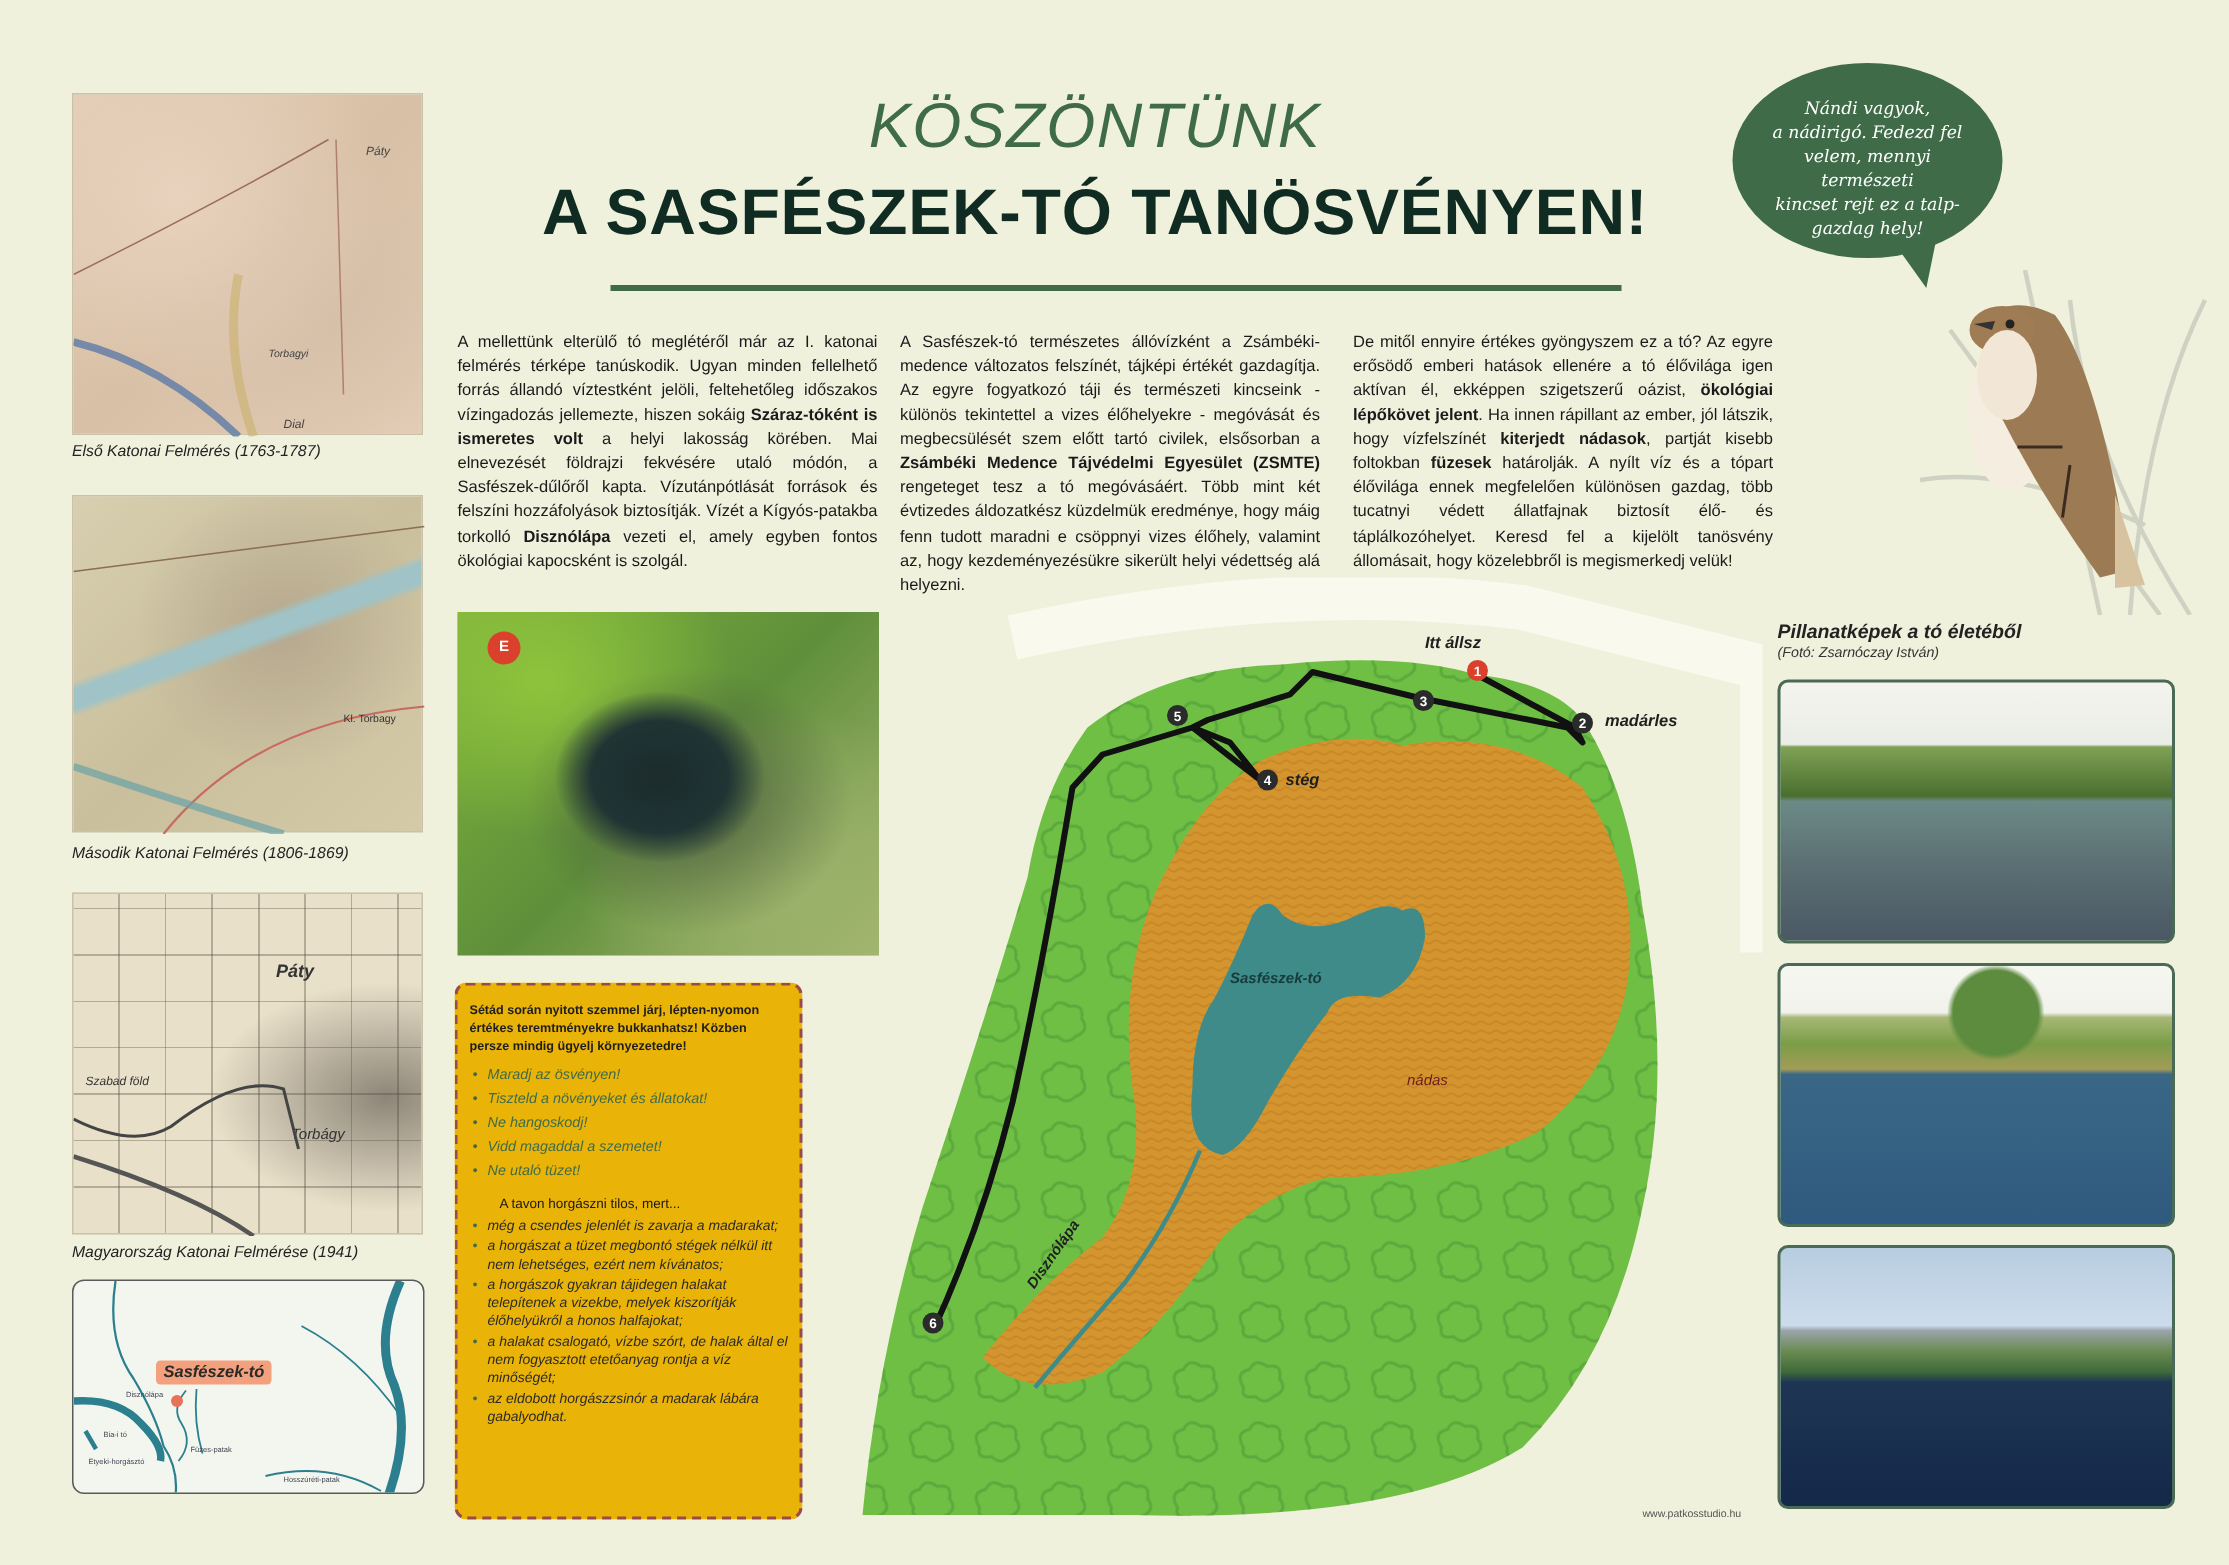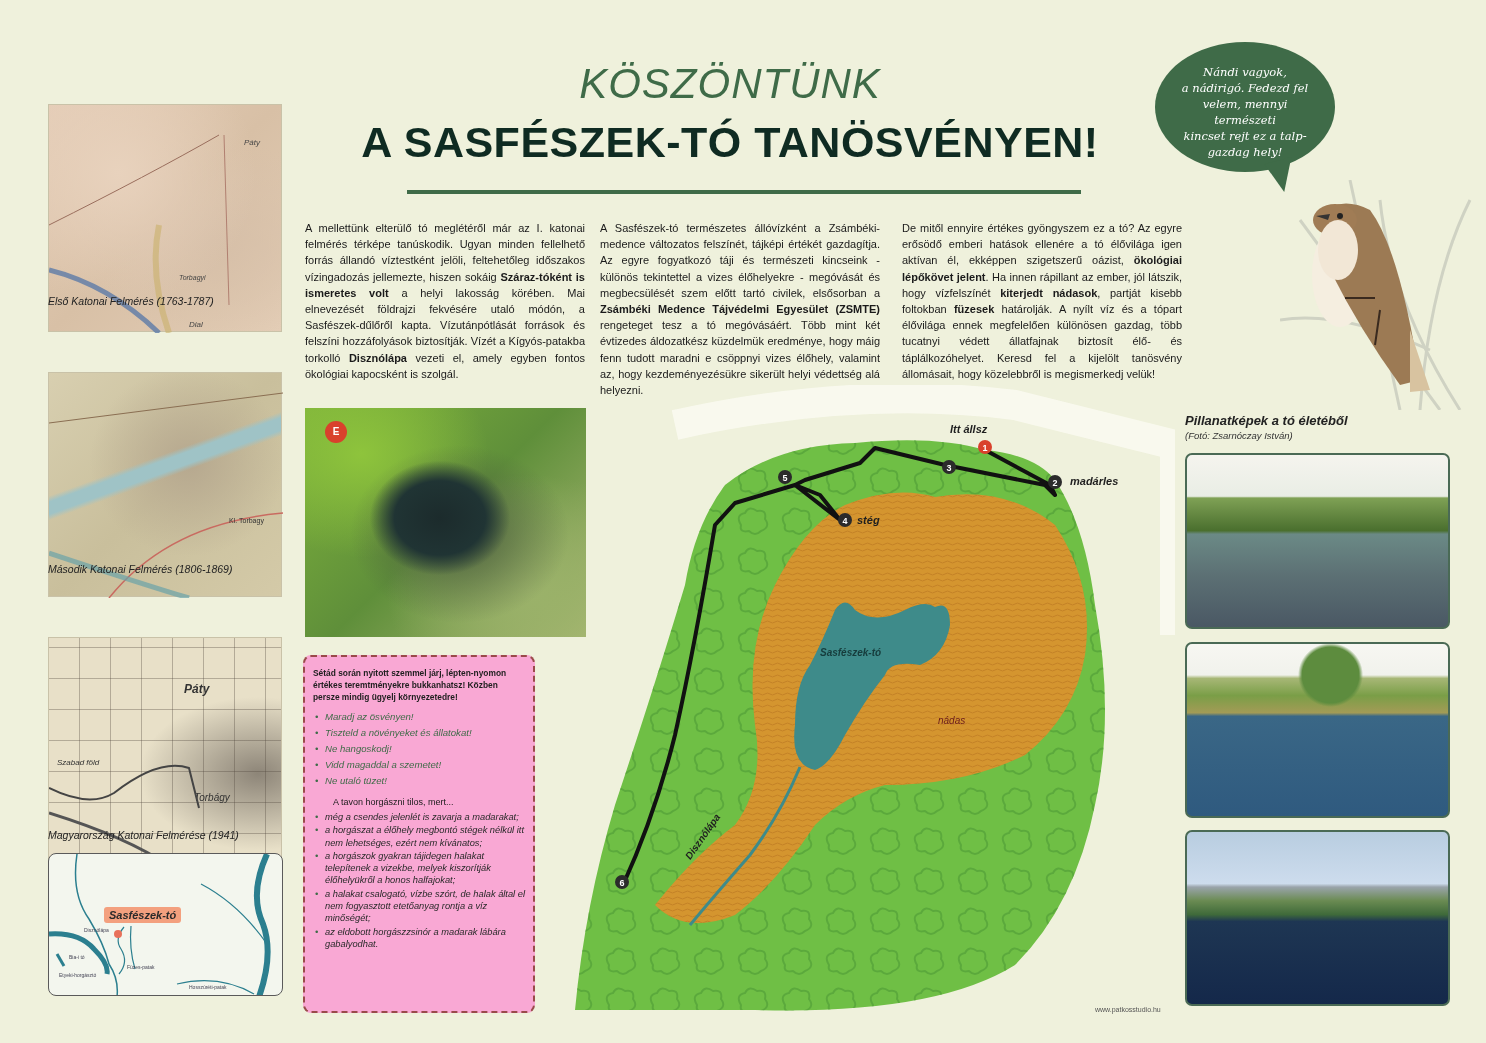--- a/index.html
+++ b/index.html
@@ -6,21 +6,21 @@
   html, body { width: 1486px; height: 1043px; overflow: hidden; }
   body {
     background: #eff1dc;
     font-family: "Liberation Sans", sans-serif;
     color: #1a1a1a;
     position: relative;
   }
   .abs { position: absolute; }
 
   
-  .map-img { position: absolute; border: 1px solid #c9c2a8; margin-top: 42px; }
+  .map-img { position: absolute; border: 1px solid #c9c2a8; }
   .map1 { left: 48px; top: 62px; width: 234px; height: 228px;
     background:
       radial-gradient(ellipse at 30% 30%, #e8d2bd 0%, transparent 60%),
       radial-gradient(ellipse at 70% 60%, #d6bfa8 0%, transparent 55%),
       linear-gradient(135deg, #e4ccb6, #d8c0a6 50%, #e3cdb6); }
   .map2 { left: 48px; top: 330px; width: 234px; height: 225px;
     background:
       linear-gradient(160deg, transparent 40%, #9fc3c6 42%, #9fc3c6 46%, transparent 48%),
       radial-gradient(ellipse at 60% 40%, #b6a88f 0%, transparent 50%),
       linear-gradient(135deg, #d8cfb0, #c9bf9c 50%, #d4caa8); }
@@ -62,21 +62,21 @@
     background:
       radial-gradient(ellipse at 48% 48%, #1c2b2c 0%, #203434 22%, transparent 34%),
       radial-gradient(ellipse at 55% 55%, #4c5e3e 0%, transparent 50%),
       radial-gradient(ellipse at 20% 20%, #8ec43c 0%, transparent 40%),
       radial-gradient(ellipse at 80% 80%, #9bb26a 0%, transparent 45%),
       linear-gradient(135deg, #7fb33b, #5f8f3a 50%, #aab874); }
   .e-badge { position: absolute; left: 20px; top: 13px; width: 22px; height: 22px; background: #d9412c;
     border-radius: 50%; color: #fff; font-size: 10px; font-weight: bold; text-align: center; line-height: 22px; }
 
   
-  .rules { left: 303px; top: 655px; width: 232px; height: 358px; background: #f9a8d4;
+  .rules { left: 303px; top: 655px; width: 232px; height: 358px; background: #eab308;
     border: 2px dashed #9a4a4a; border-radius: 8px; padding: 10px 8px; font-size: 8.4px; }
   .rules .intro { font-weight: bold; line-height: 12px; margin-bottom: 6px; color: #1e1e1e; }
   .rules ul { list-style: none; }
   .rules li { position: relative; padding-left: 12px; font-style: italic; }
   .rules li::before { content: "•"; position: absolute; left: 2px; color: #3f6b48; }
   .rules .list1 li { color: #3f6b48; font-size: 9.6px; line-height: 16px; }
   .rules .sub { font-weight: normal; margin: 8px 0 4px 20px; font-size: 9px; }
   .rules .list2 li { color: #2a2a2a; font-size: 9.3px; line-height: 12.3px; margin-bottom: 1px; }
 
   
@@ -204,21 +204,21 @@
   <ul class="list1">
     <li>Maradj az ösvényen!</li>
     <li>Tiszteld a növényeket és állatokat!</li>
     <li>Ne hangoskodj!</li>
     <li>Vidd magaddal a szemetet!</li>
     <li>Ne utaló tüzet!</li>
   </ul>
   <div class="sub">A tavon horgászni tilos, mert...</div>
   <ul class="list2">
     <li>még a csendes jelenlét is zavarja a madarakat;</li>
-    <li>a horgászat a élőhely megbontó stégek nélkül itt nem lehetséges, ezért nem kívánatos;</li>
+    <li>a horgászat a tüzet megbontó stégek nélkül itt nem lehetséges, ezért nem kívánatos;</li>
     <li>a horgászok gyakran tájidegen halakat telepítenek a vizekbe, melyek kiszorítják élőhelyükről a honos halfajokat;</li>
     <li>a halakat csalogató, vízbe szórt, de halak által el nem fogyasztott etetőanyag rontja a víz minőségét;</li>
     <li>az eldobott horgászzsinór a madarak lábára gabalyodhat.</li>
   </ul>
 </div>
 
 <div class="abs trail-map">
   <svg width="620" height="630" style="position:absolute;left:0;top:0">
     <defs>
       <pattern id="trees" width="44" height="40" patternUnits="userSpaceOnUse">

